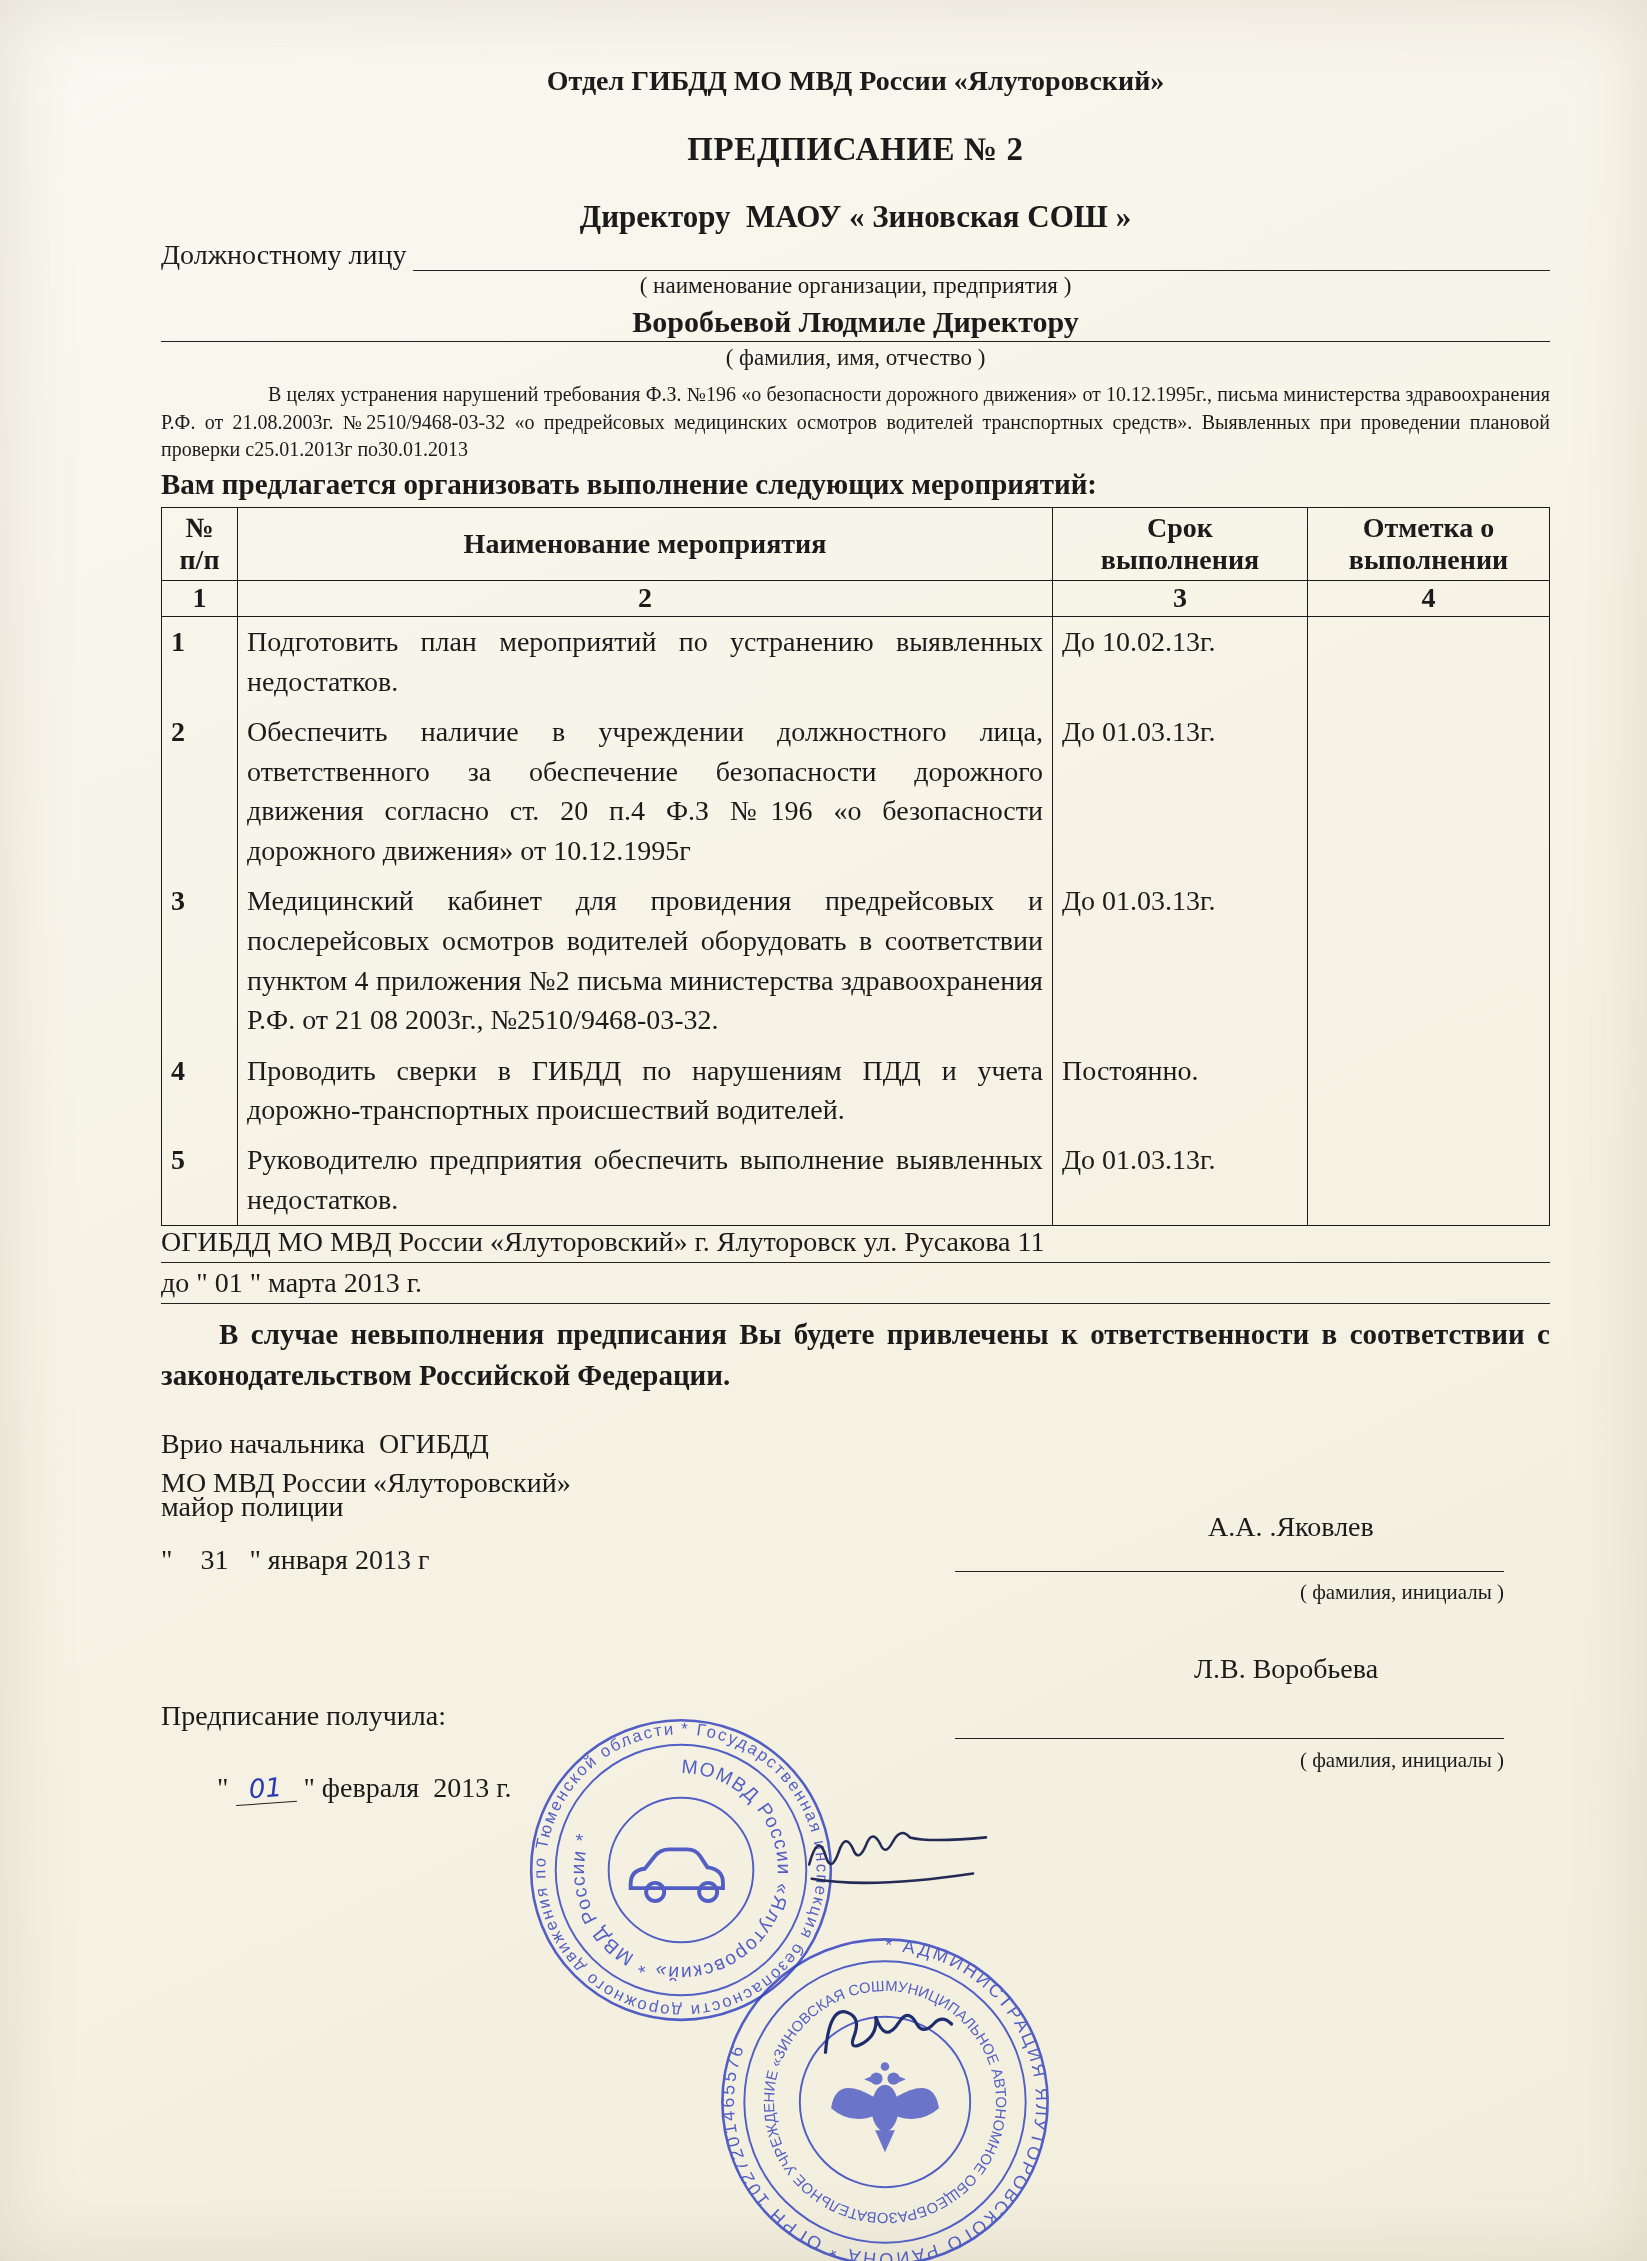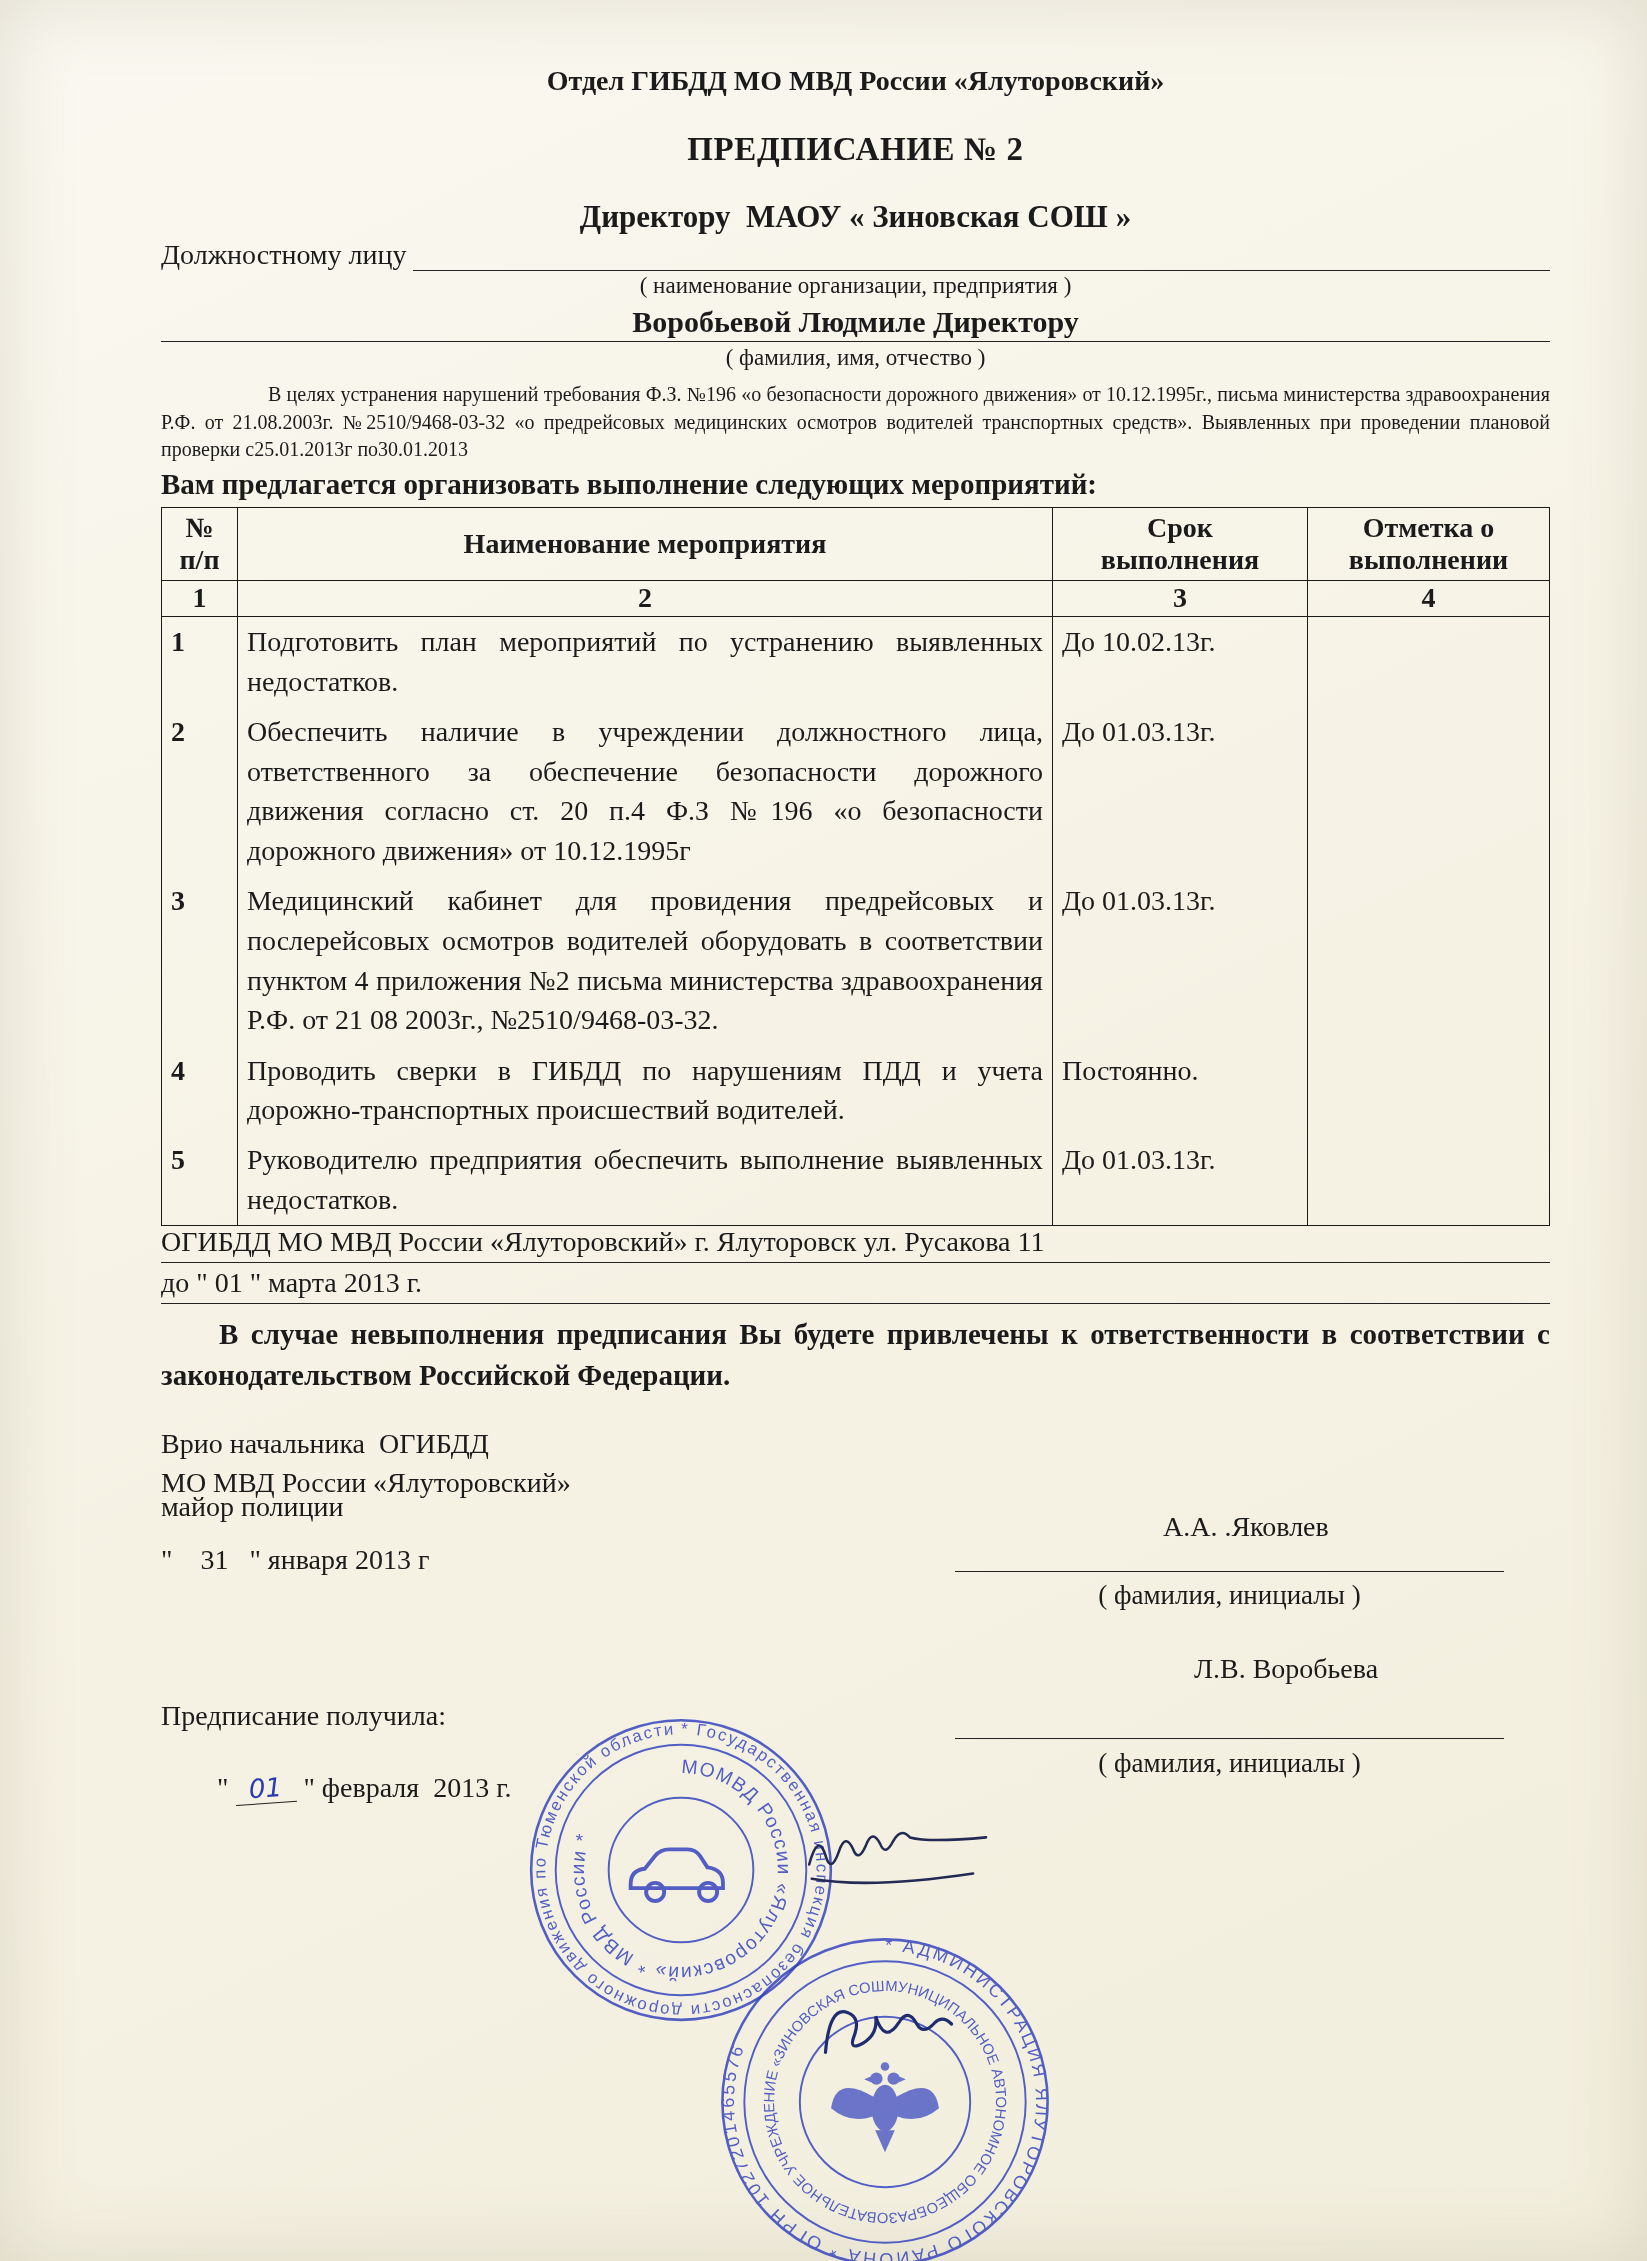--- a/index.html
+++ b/index.html
@@ -39,21 +39,21 @@
   td.duecell{padding-left:10.3px;}
 
   .info1{font-size:28px;text-indent:58px;margin-top:9px;}
   .info2{font-size:28px;border-bottom:1.3px solid #222;padding-bottom:3.9px;}
   .info3{font-size:28px;border-bottom:1.3px solid #222;padding-bottom:3.9px;padding-top:3.9px;}
   .warning{font-size:29px;font-weight:bold;text-align:justify;text-indent:58px;margin-top:10.3px;line-height:1.4;}
 
   .sig-block{position:relative;height:517px;margin-top:6.5px;font-size:28px;}
   .abs{position:absolute;}
   .sign-line{border-bottom:1.3px solid #222;height:0;}
-  .sig-caption{font-size:27px;text-align:center;}
+  .sig-caption{font-size:21px;text-align:right;}
   .hand{display:inline-block;min-width:61px;text-align:center;border-bottom:1.3px solid #222;color:#2a3ab0;font-style:italic;font-family:"DejaVu Sans",sans-serif;font-size:26px;transform:rotate(-4deg);}
 
   .stamp{position:absolute;opacity:.82;filter:blur(0.4px);}
   .stamp text{font-family:"Liberation Sans","DejaVu Sans",sans-serif;fill:#2f3fbe;}
   .sigsvg{position:absolute;}
 </style>
 </head>
 <body>
 
 <div class="page">
@@ -136,21 +136,21 @@
     <div class="info2">ОГИБДД МО МВД России «Ялуторовский» г. Ялуторовск  ул. Русакова 11</div>
     <div class="info3">до " 01 " марта 2013 г.</div>
     <div class="warning">В случае невыполнения предписания Вы будете привлечены к ответственности в соответствии с законодательством Российской Федерации.</div>
 
     <div class="sig-block">
       <div class="abs pre" style="left:0;top:26px;">Врио начальника  ОГИБДД</div>
       <div class="abs pre" style="left:0;top:65px;">МО МВД России «Ялуторовский»</div>
       <div class="abs pre" style="left:0;top:89px;">майор полиции</div>
       <div class="abs pre" style="left:0;top:142px;">"    31   " января 2013 г</div>
 
-      <div class="abs" style="left:1002px;top:109px;">А.А. .Яковлев</div>
+      <div class="abs" style="left:1047px;top:109px;">А.А. .Яковлев</div>
       <div class="abs sign-line" style="left:794px;top:169px;width:549px;"></div>
       <div class="abs sig-caption" style="left:794px;top:178px;width:549px;">( фамилия, инициалы )</div>
 
       <div class="abs" style="left:1033px;top:251px;">Л.В. Воробьева</div>
 
       <div class="abs" style="left:0;top:298px;">Предписание получила:</div>
       <div class="abs pre" style="left:0;top:338px;">
         <span>" </span><span class="hand">01</span><span> " февраля  2013 г.</span>
       </div>
       <div class="abs sign-line" style="left:794px;top:336px;width:549px;"></div>

